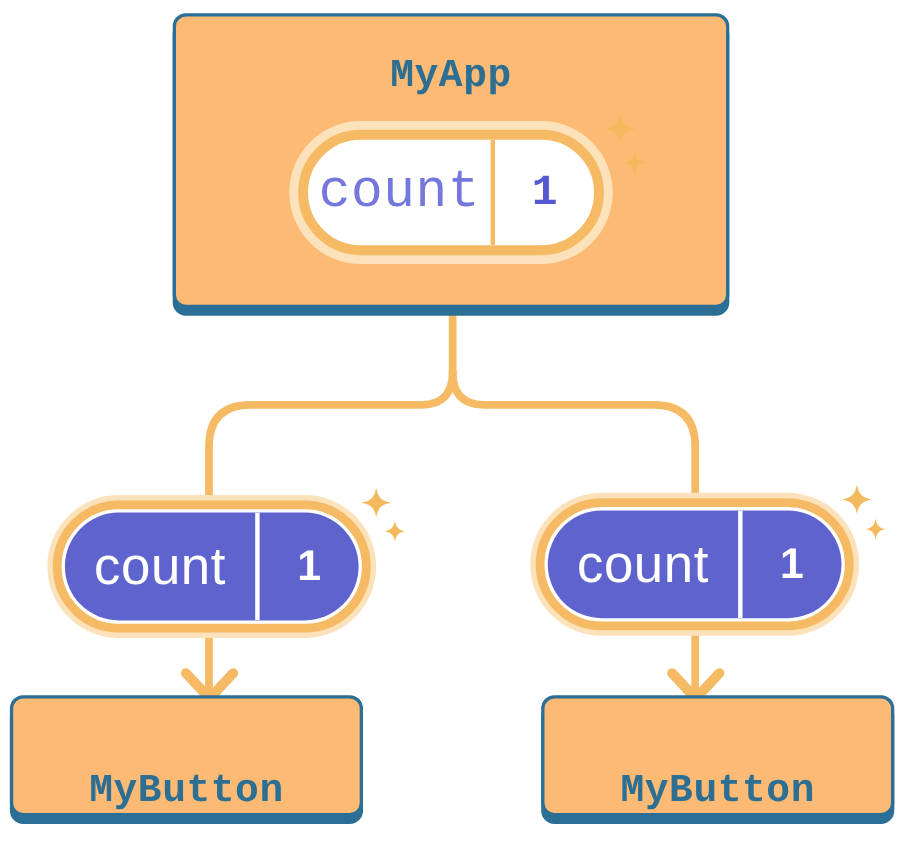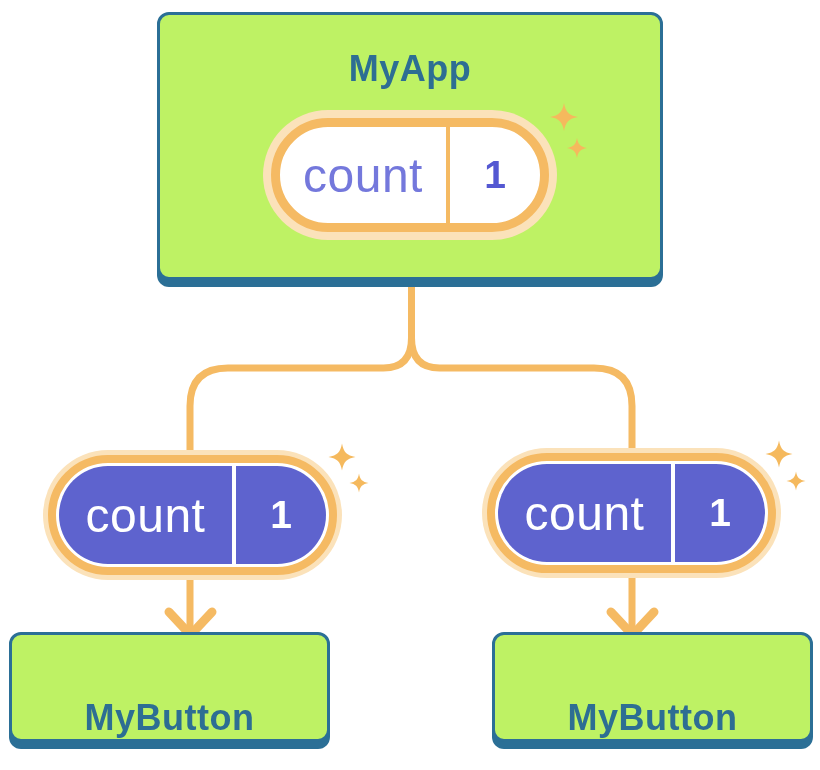--- a/index.html
+++ b/index.html
@@ -11,26 +11,27 @@
     font-family: "Liberation Sans", sans-serif;
     overflow: hidden;
   }
   .layer { position: absolute; left: 0; top: 0; pointer-events: none; }
   .lines-layer    { z-index: 0; }
   .sparkles-layer { z-index: 5; }
 
   
   .card {
     position: absolute;
-    background: #bef264;
+    background: #fdba74;
     border: 3px solid #2B6F96;
     border-radius: 12px;
     box-shadow: 0 7px 0 0 #2B6F96;
     box-sizing: border-box;
     z-index: 1;
+    font-family: Liberation Mono, monospace;
   }
   .root-card   { left: 157px; top: 12px;  width: 506px; height: 268px; }
   .leaf-card   { top: 632px; width: 321px; height: 110px;
                  display: flex; align-items: flex-end; justify-content: center; }
   .leaf-left   { left: 9px; }
   .leaf-right  { left: 492px; }
 
   .card-title {
     margin-top: 33px;
     text-align: center;

